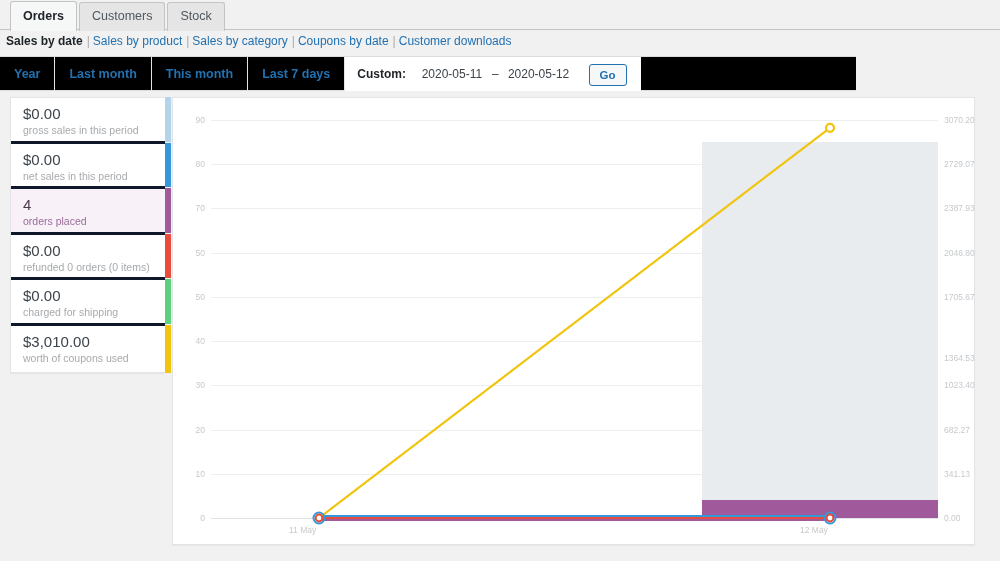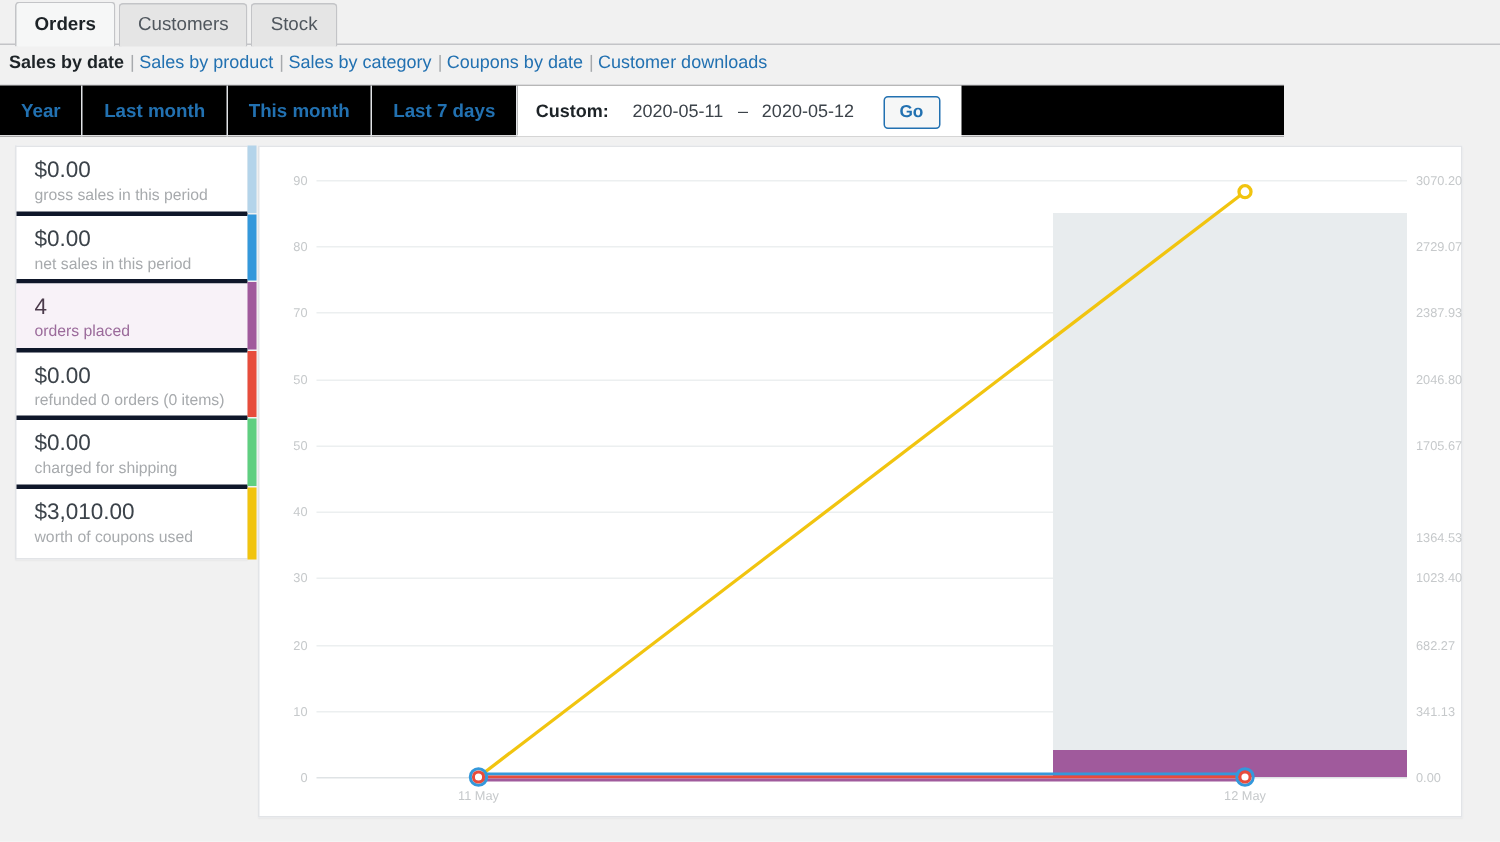--- a/index.html
+++ b/index.html
@@ -159,21 +159,21 @@
   .ytick {
     position: absolute; font-size: 8.5px; color: #c6c9cb;
     text-align: right; line-height: 9px;
   }
   .ytick-r {
     position: absolute; font-size: 8.5px; color: #c6c9cb;
     text-align: left; line-height: 9px;
   }
   .xtick {
     position: absolute; font-size: 8.5px; color: #c6c9cb;
-    text-align: center; line-height: 9px; width: 60px;
+    line-height: 9px; width: 60px;
   }
   .shade { position: absolute; background: #e8ecee; }
   .vbar { position: absolute; background: #a05a9c; }
   .svgl { position: absolute; left: 0; top: 0; }
 </style>
 </head>
 <body>
 
 <div id="app">
 

